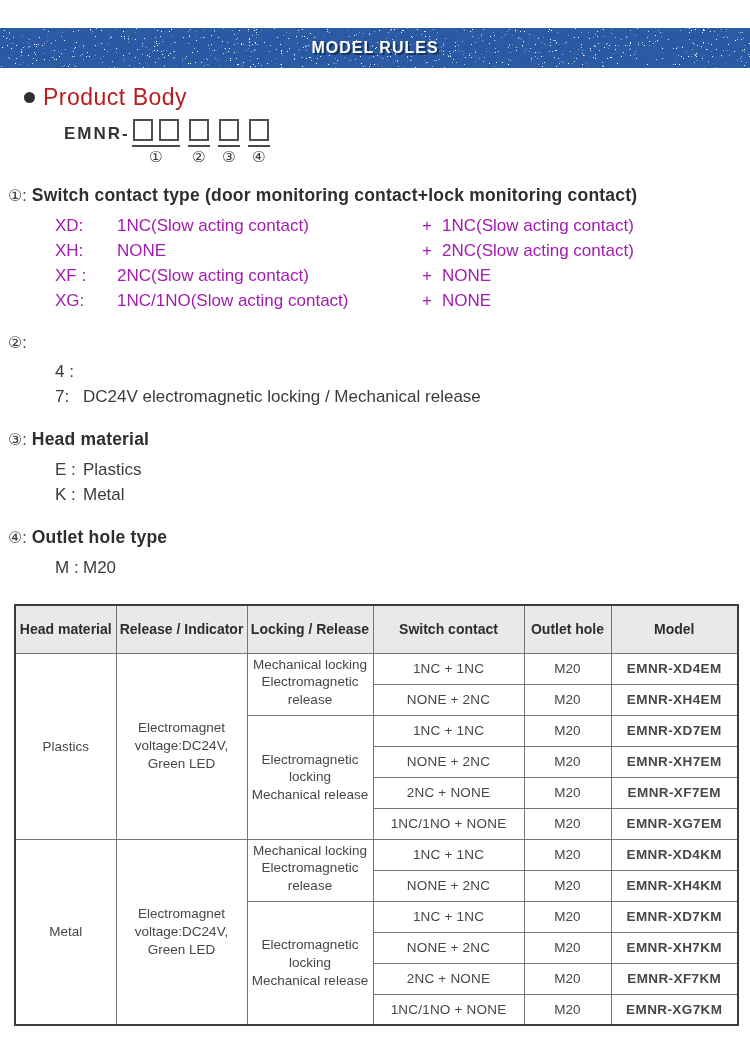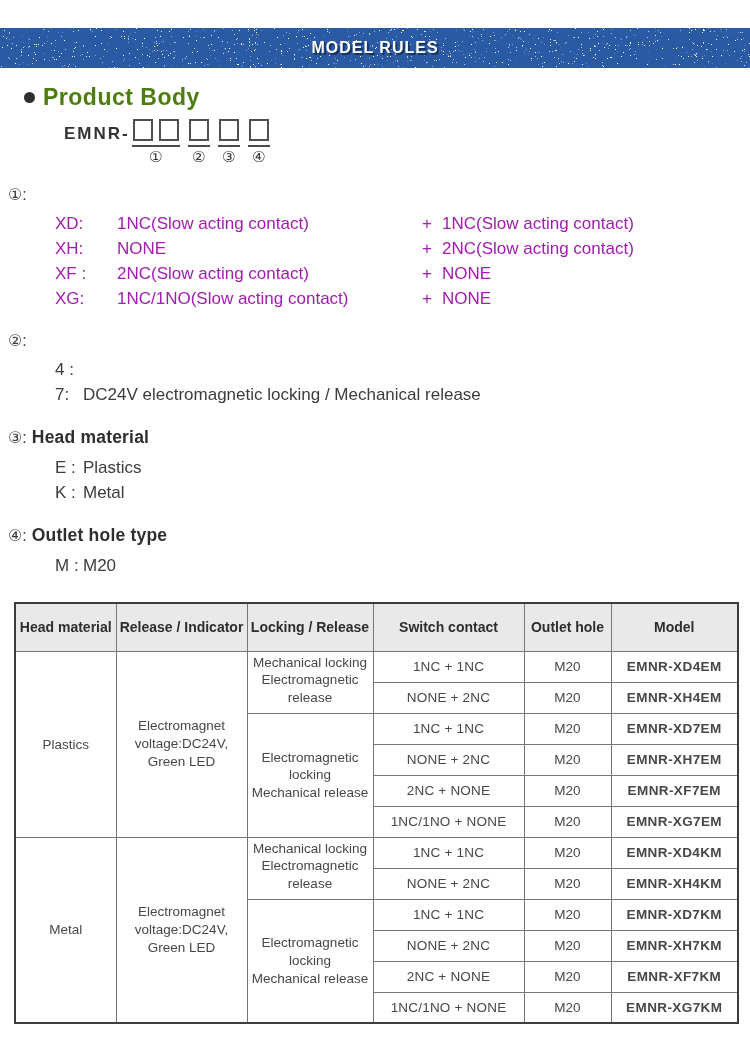--- a/index.html
+++ b/index.html
@@ -14,21 +14,21 @@
   .banner{position:relative;height:40px;width:750px;overflow:hidden;}
   .banner svg{position:absolute;left:0;top:0;}
   .banner-title{
     position:absolute;inset:0;display:flex;align-items:center;justify-content:center;
     color:#ffffff;font-size:16px;font-weight:bold;letter-spacing:1px;
     text-shadow:2px 2px 0 #17355f, 1px 1px 0 #17355f;
   }
   
   .pb-head{display:flex;align-items:center;margin:16px 0 0 24px;}
   .bullet{width:11px;height:11px;border-radius:50%;background:#2f2f2f;margin-right:8px;flex:0 0 auto;}
-  .pb-title{font-size:23px;font-weight:bold;color:#4d7c0f;letter-spacing:0.5px;}
+  .pb-title{font-size:23px;font-weight:normal;color:#b91c1c;letter-spacing:0.5px;}
   
   .model-line{display:flex;align-items:flex-start;margin:8px 0 0 64px;}
   .prefix{font-size:17px;font-weight:bold;letter-spacing:2px;line-height:30px;color:#333;}
   .digit-groups{display:flex;align-items:flex-start;margin-left:2px;}
   .digit-group{display:flex;flex-direction:column;align-items:center;margin-right:8px;}
   .dg-boxes{display:flex;gap:6px;padding:0 1px 4px 1px;border-bottom:2px solid #4a4a4a;}
   .box{width:20px;height:22px;border:2.5px solid #4f4f4f;background:#fff;box-sizing:border-box;}
   .marker{font-size:15px;color:#3a3a3a;margin-top:2px;line-height:16px;}
   
   .sections{margin-left:8px;}
@@ -119,20 +119,21 @@
           </div>
           <div class="marker">④</div>
         </div>
       </div>
   </div>
 
   <div class="sections">
       <section class="section">
         <div class="sec-head">
           <span class="sec-marker">①:</span>
+          <span class="sec-title">Switch contact type (door monitoring contact+lock monitoring contact)</span>
         </div>
         <div class="sec-rows">
           <div class="s1-row">
             <span class="s1-code">XD:</span>
             <span class="s1-left">1NC(Slow acting contact)</span>
             <span class="s1-plus">+</span>
             <span class="s1-right">1NC(Slow acting contact)</span>
           </div>
           <div class="s1-row">
             <span class="s1-code">XH:</span>

